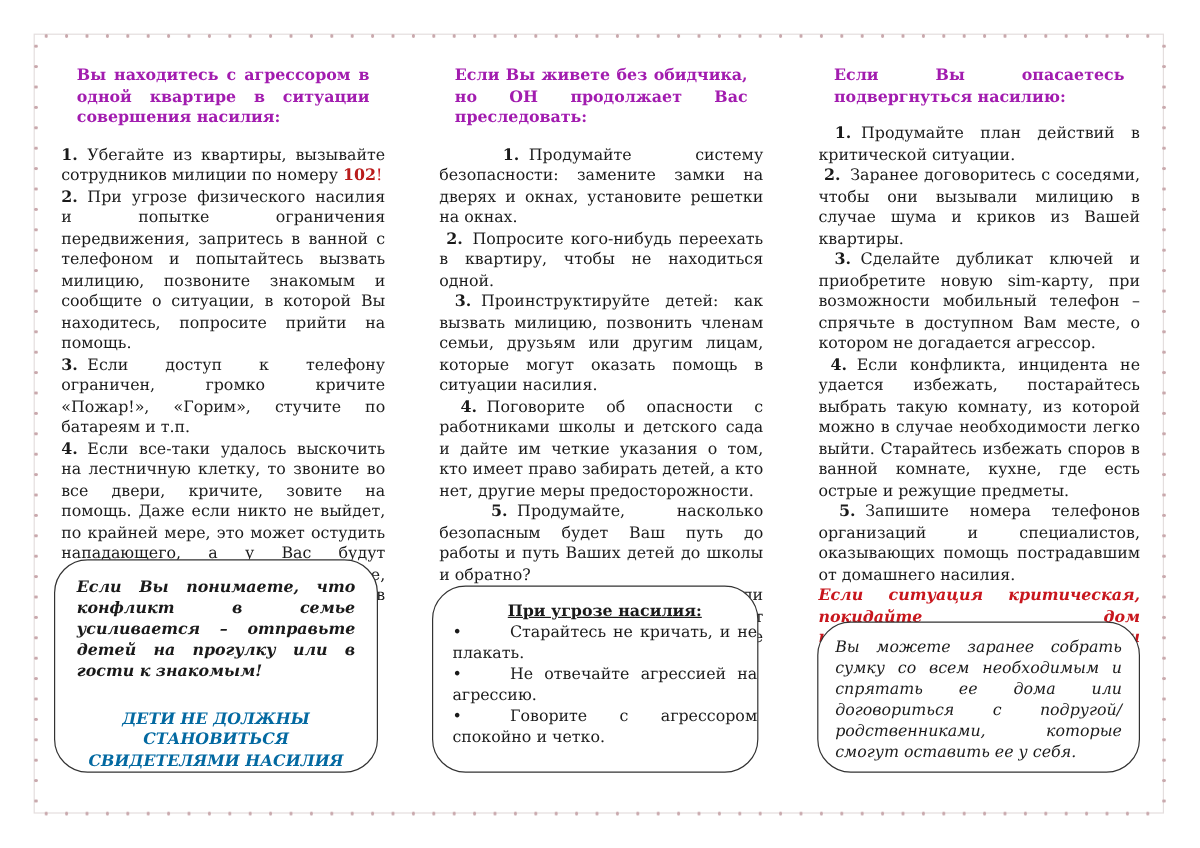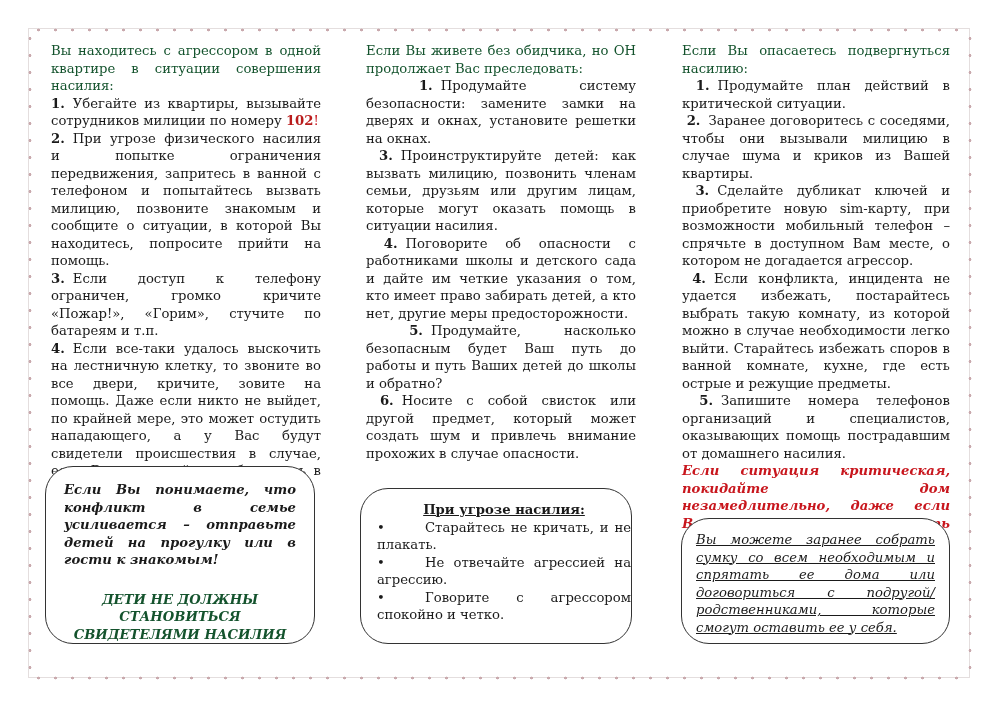--- a/index.html
+++ b/index.html
@@ -10,32 +10,32 @@
   .dots-h { position:absolute; height:8px; left:30px; right:30px;
             background-image: radial-gradient(circle, #c9a9ad 1.3px, transparent 1.6px);
             background-size: 17px 8px; background-repeat:repeat-x; }
   .dots-v { position:absolute; width:8px; top:30px; bottom:30px;
             background-image: radial-gradient(circle, #c9a9ad 1.3px, transparent 1.6px);
             background-size: 8px 17px; background-repeat:repeat-y; }
   .col { position:absolute; top:42px; font-size:13.2px; line-height:17.5px; text-align:justify; }
   .col1 { left:51px; width:270px; }
   .col2 { left:366px; width:270px; }
   .col3 { left:682px; width:268px; }
-  .heading { color:#14532d; font-weight:normal; margin:0; }
+  .heading { color:#a21caf; font-weight:bold; margin:13px; }
   .item { margin:0; }
   .num { font-weight:bold; margin-right:8px; }
   .red-bold { color:#b91c1c; font-weight:bold; }
   .red-italic { color:#c8161d; font-weight:bold; font-style:italic; margin:0; }
   .box { position:absolute; border:1.5px solid #333; border-radius:28px; background:#fff;
          box-sizing:border-box; font-size:13.2px; line-height:17.5px; }
   .box1 { left:45px; top:466px; width:270px; height:178px; padding:14px 18px 0 18px; }
   .box2 { left:360px; top:488px; width:272px; height:156px; padding:12px 0 0 16px; }
-  .box3 { left:681px; top:518px; width:269px; height:126px; padding:12px 14px 0 14px;text-decoration:underline; }
+  .box3 { left:681px; top:518px; width:269px; height:126px; padding:12px 14px 0 14px; }
   .box1 .italic-text { font-style:italic; font-weight:bold; text-align:justify; margin:0; }
-  .box1 .red-caps { color:#14532d; font-weight:bold; font-style:italic; text-align:center; margin-top:22px; }
+  .box1 .red-caps { color:#0369a1; font-weight:bold; font-style:italic; text-align:center; margin-top:22px; }
   .box2 .title { font-weight:bold; text-decoration:underline; text-align:center; margin:0; }
   .box2 .bullet { text-align:justify; margin:0; }
   .box2 .bullet .dot { display:inline-block; width:48px; }
   .box3 .italic-text { font-style:italic; text-align:justify; margin:0; }
 </style>
 </head>
 <body>
 
 <div class="frame"></div>
 <div class="dots-h" style="top:26px;"></div>
@@ -60,20 +60,21 @@
 </div>
 
 <div class="box box1">
   <p class="italic-text">Если Вы понимаете, что конфликт в семье усиливается – отправьте детей на прогулку или в гости к знакомым!</p>
   <p class="red-caps">ДЕТИ НЕ ДОЛЖНЫ СТАНОВИТЬСЯ СВИДЕТЕЛЯМИ НАСИЛИЯ</p>
 </div>
 
 <div class="col col2">
   <p class="heading">Если Вы живете без обидчика, но ОН продолжает Вас преследовать:</p>
   <p class="item">&nbsp;<span class="num">1.</span><span>Продумайте систему безопасности: замените замки на дверях и окнах, установите решетки на окнах.</span></p>
+  <p class="item">&nbsp;<span class="num">2.</span><span>Попросите кого-нибудь переехать в квартиру, чтобы не находиться одной.</span></p>
   <p class="item">&nbsp;<span class="num">3.</span><span>Проинструктируйте детей: как вызвать милицию, позвонить членам семьи, друзьям или другим лицам, которые могут оказать помощь в ситуации насилия.</span></p>
   <p class="item">&nbsp;<span class="num">4.</span><span>Поговорите об опасности с работниками школы и детского сада и дайте им четкие указания о том, кто имеет право забирать детей, а кто нет, другие меры предосторожности.</span></p>
   <p class="item">&nbsp;<span class="num">5.</span><span>Продумайте, насколько безопасным будет Ваш путь до работы и путь Ваших детей до школы и обратно?</span></p>
   <p class="item">&nbsp;<span class="num">6.</span><span>Носите с собой свисток или другой предмет, который может создать шум и привлечь внимание прохожих в случае опасности.</span></p>
 </div>
 
 <div class="box box2">
   <p class="title">При угрозе насилия:</p>
   <p class="bullet"><span class="dot">•</span><span>Старайтесь не кричать, и не плакать.</span></p>
   <p class="bullet"><span class="dot">•</span><span>Не отвечайте агрессией на агрессию.</span></p>

